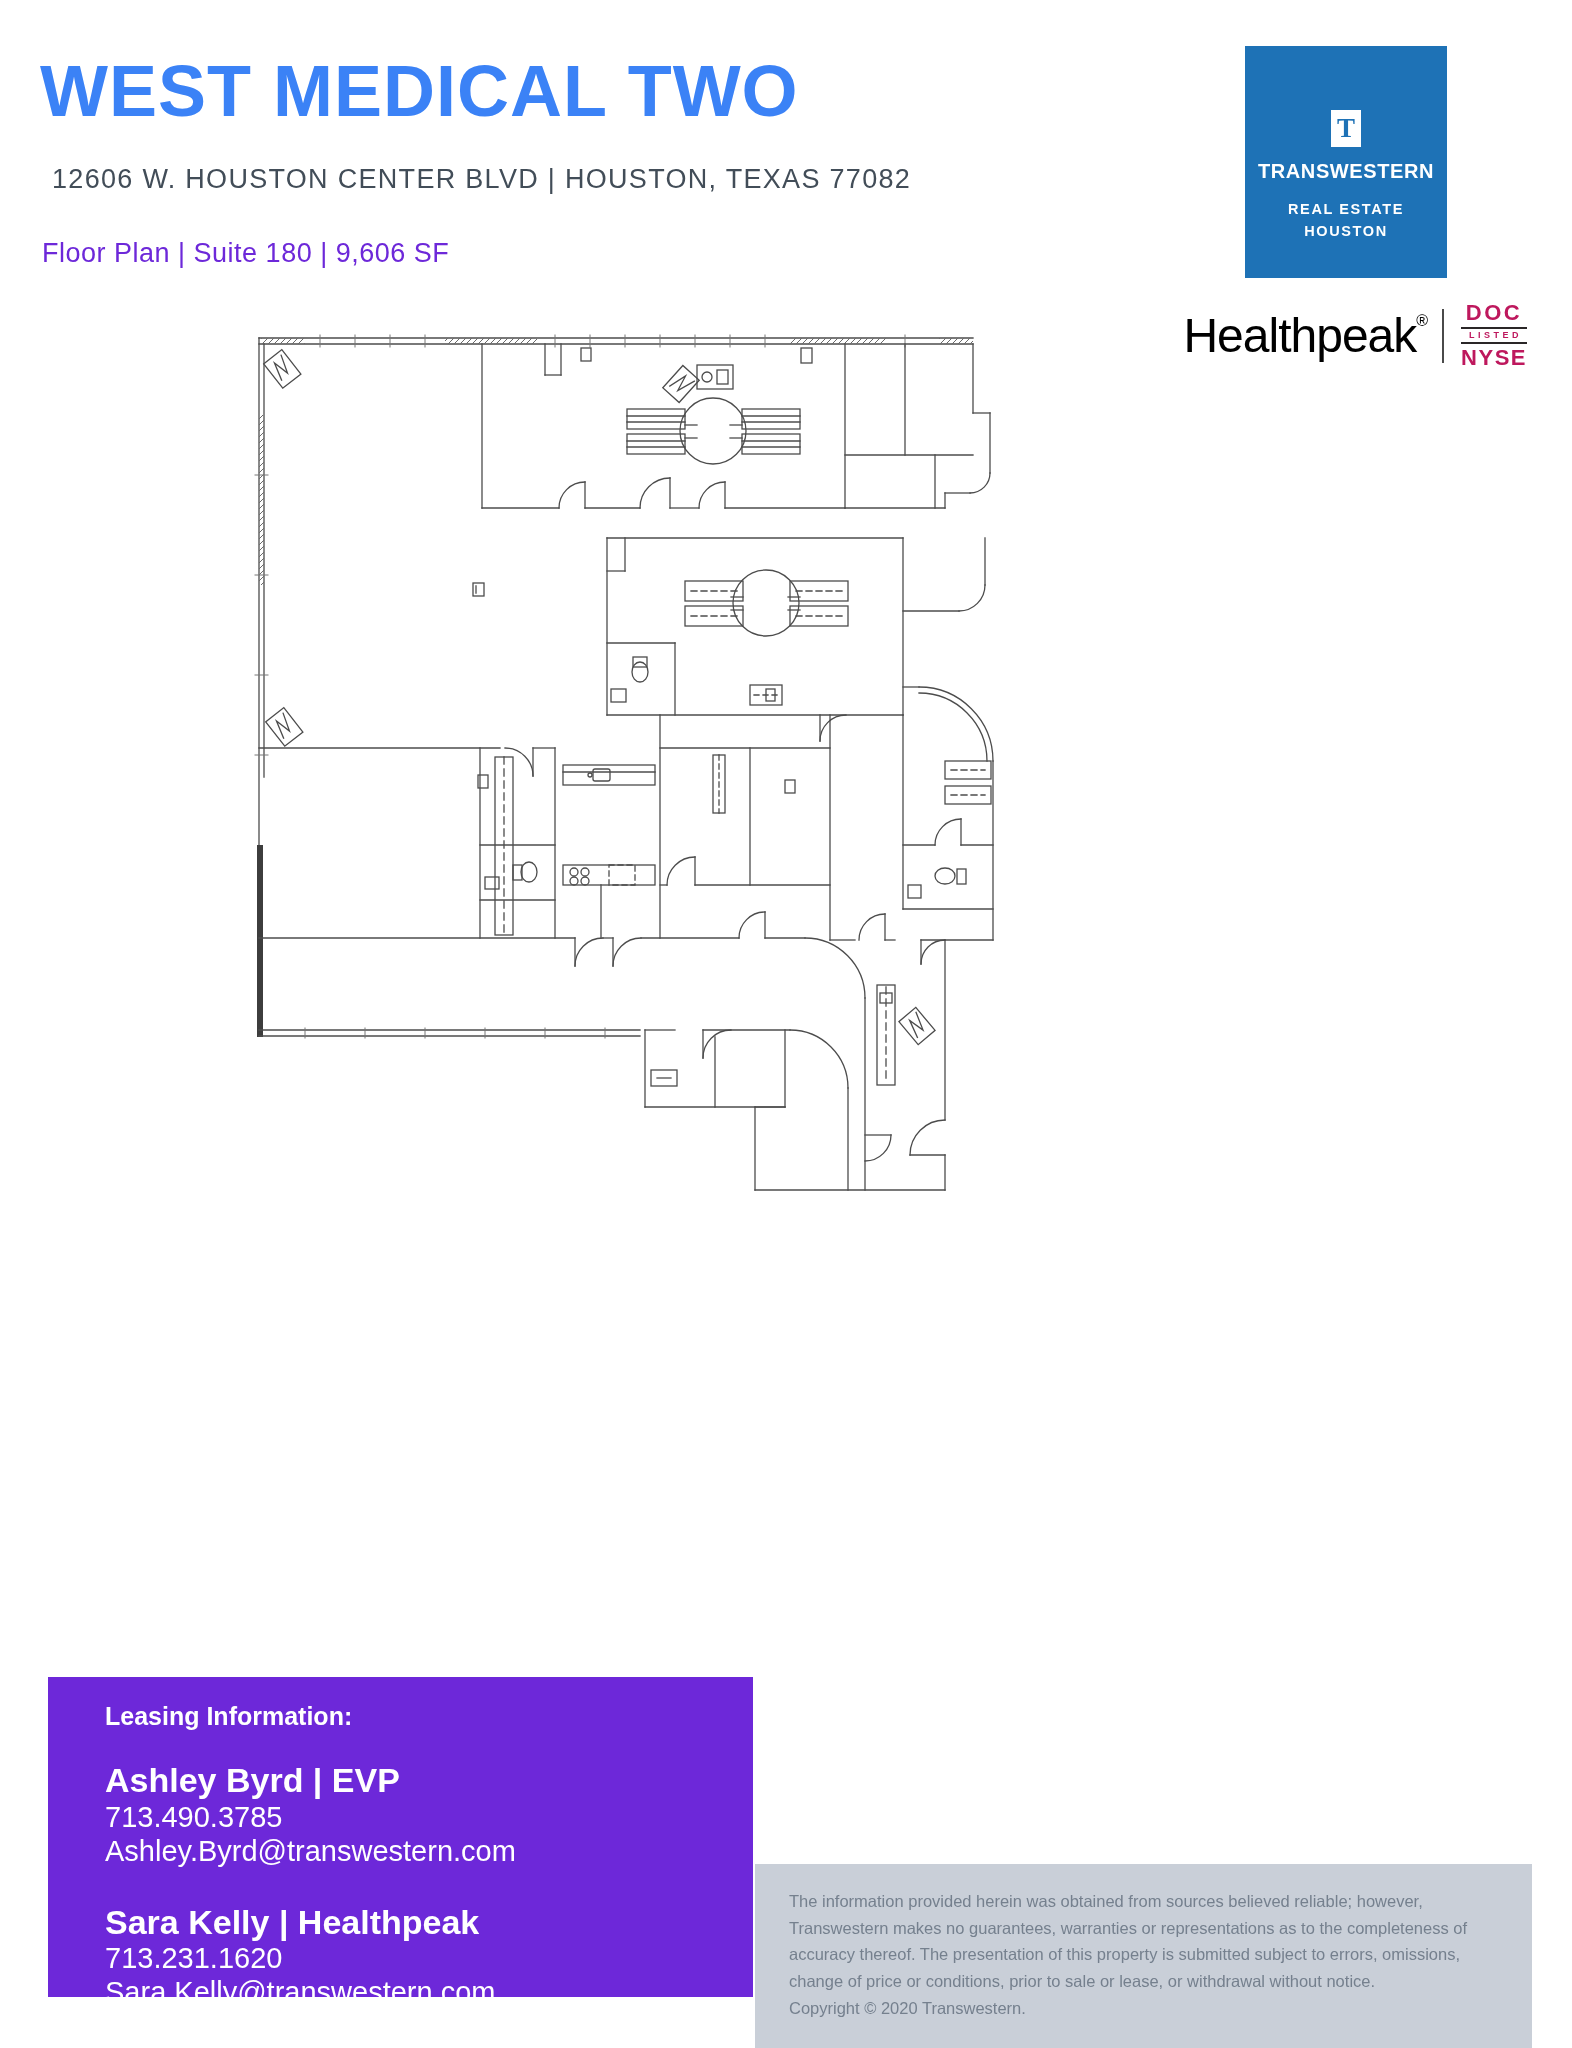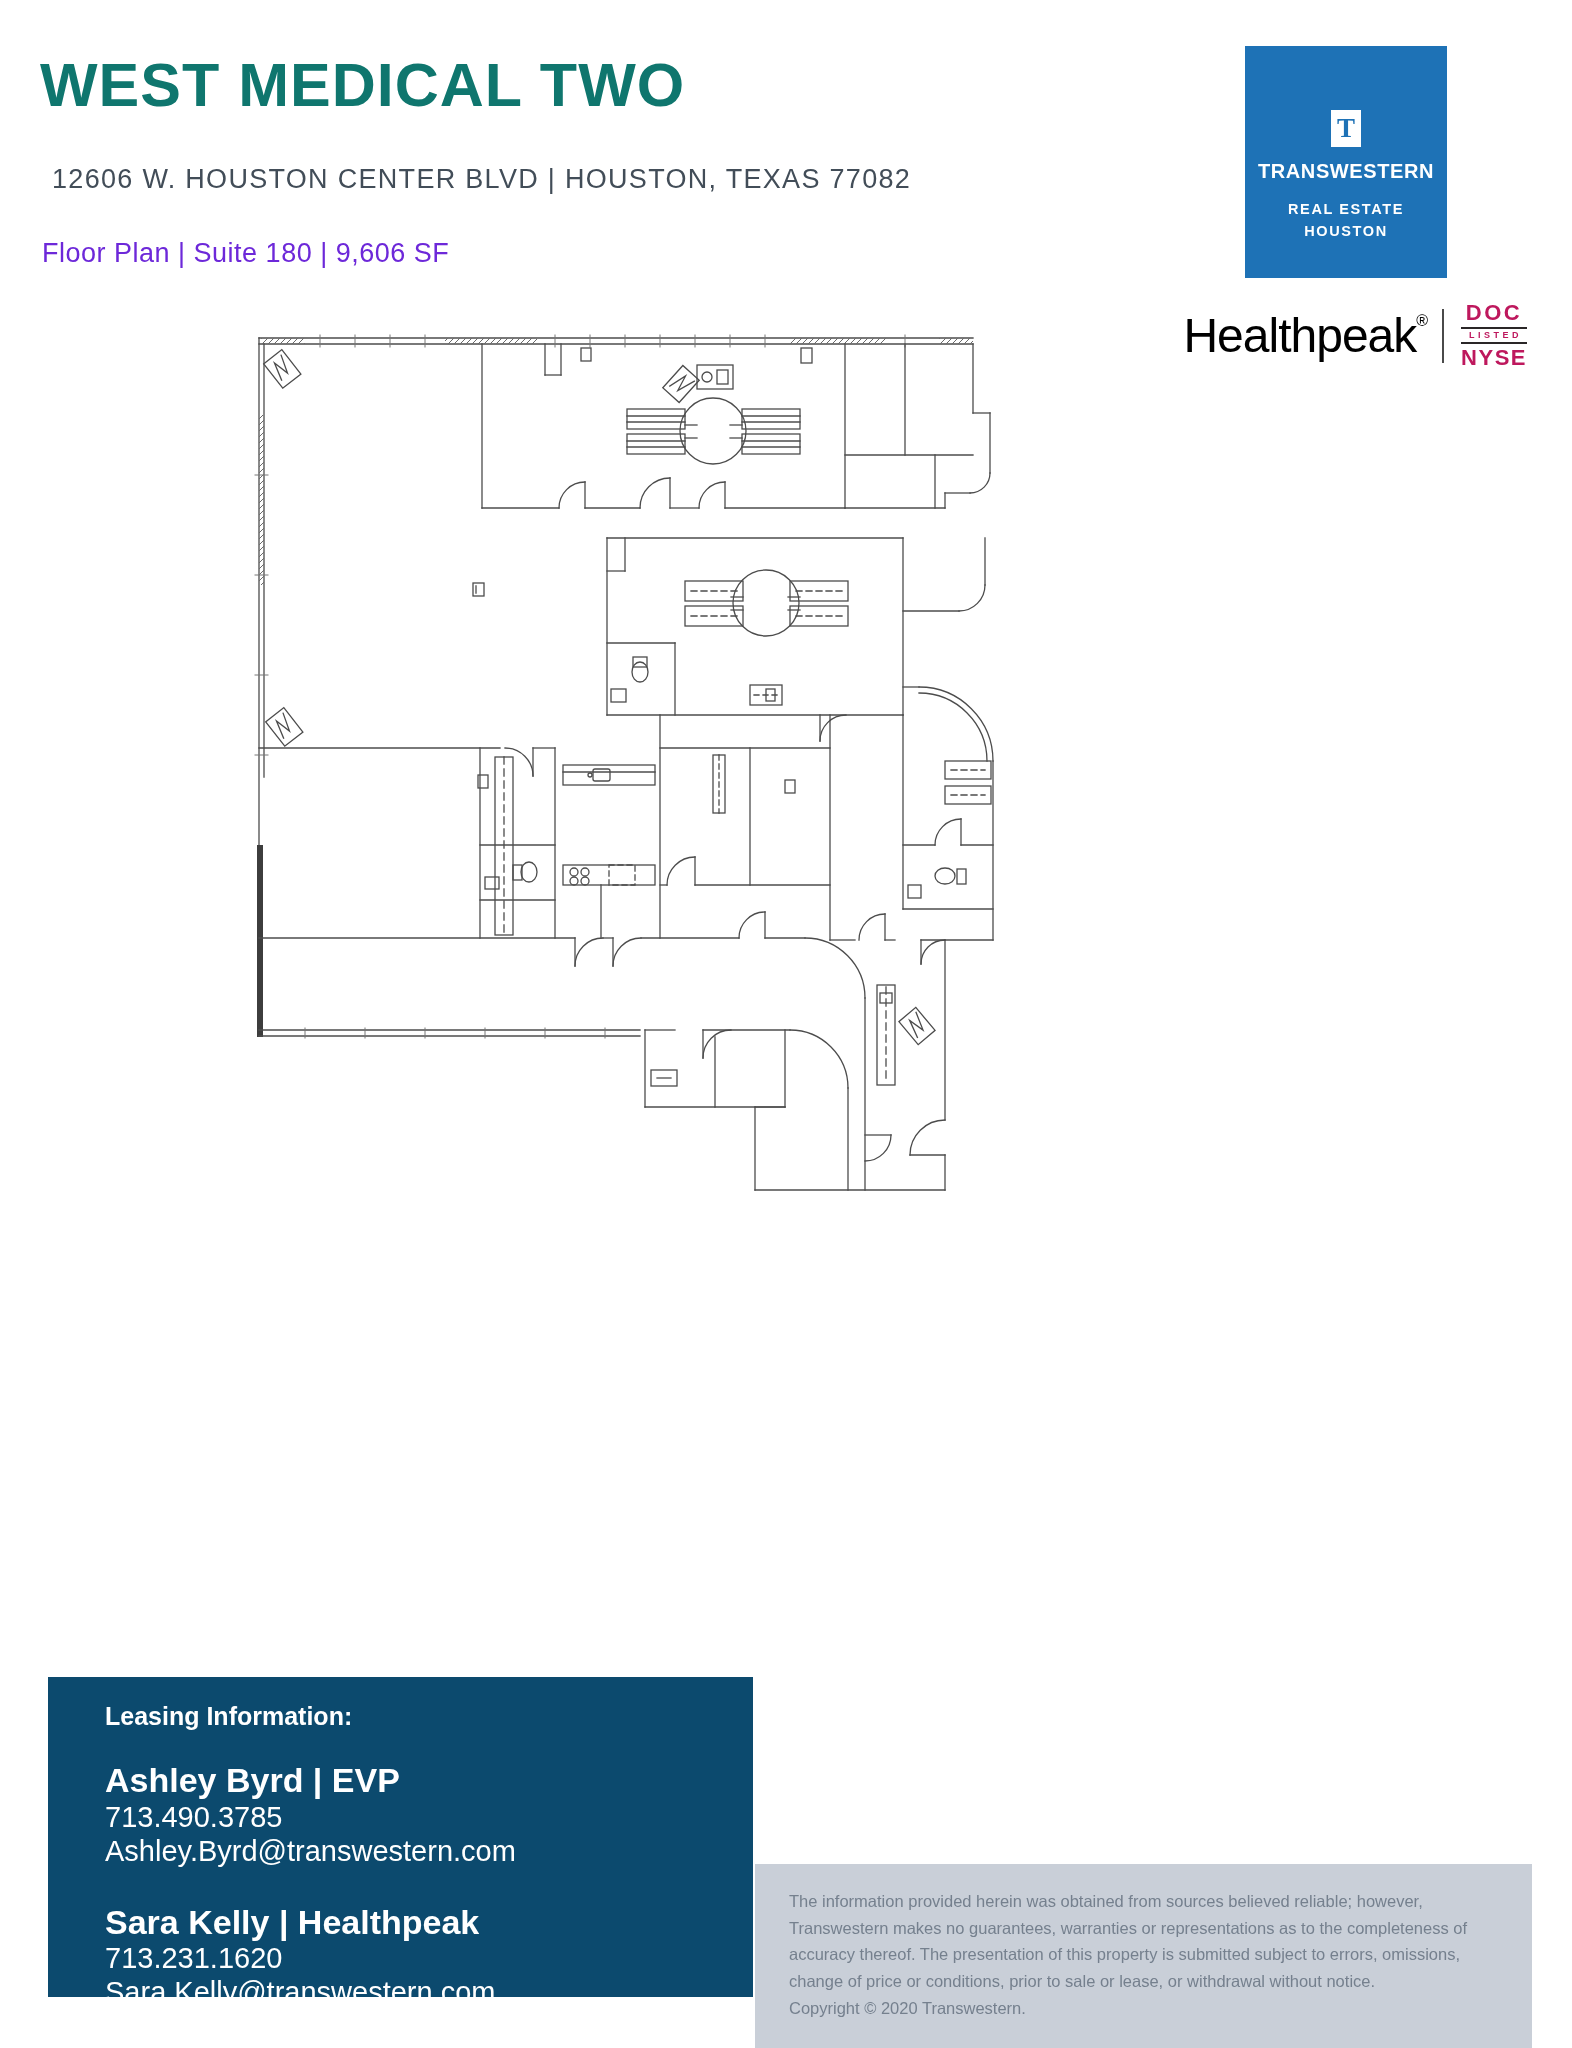--- a/index.html
+++ b/index.html
@@ -2,22 +2,22 @@
 <html><head>
 <meta charset="utf-8">
 <style>
   html,body{margin:0;padding:0;}
   body{
     width:1572px;height:2048px;position:relative;background:#ffffff;
     font-family:"Liberation Sans", sans-serif;overflow:hidden;
   }
   
   .title{
-    position:absolute;left:40px;top:50px;font-size:61px;font-weight:800;
-    color:#0f766e;letter-spacing:1px;white-space:nowrap;
+    position:absolute;left:40px;top:50px;font-size:72px;font-weight:800;
+    color:#3b82f6;letter-spacing:1px;white-space:nowrap;
   }
   .address{
     position:absolute;left:52px;top:164px;font-size:27px;color:#424d58;
     letter-spacing:1.3px;white-space:nowrap;font-weight:400;
   }
   .subtitle{
     position:absolute;left:42px;top:238px;font-size:27px;color:#6d28d9;
     letter-spacing:.5px;white-space:nowrap;
   }
   
@@ -41,21 +41,21 @@
   .hp-doc{font-size:22px;font-weight:700;letter-spacing:2.5px;}
   .hp-listed{
     font-size:9px;letter-spacing:3.5px;font-weight:600;margin:3px 0;
     border-top:2px solid #2a2627;border-bottom:2px solid #2a2627;padding:2px 0 2px 3px;
   }
   .hp-nyse{font-size:22px;font-weight:700;letter-spacing:1.5px;}
   
   .plan{position:absolute;left:245px;top:325px;width:760px;height:880px;}
   
   .leasing{
-    position:absolute;left:48px;top:1677px;width:705px;height:320px;background:#0c4a6e;
+    position:absolute;left:48px;top:1677px;width:705px;height:320px;background:#6d28d9;
     color:#ffffff;box-sizing:border-box;padding:25px 20px 0 57px;
   }
   .leasing-heading{font-size:25px;font-weight:700;margin-bottom:29px;}
   .contact-name{font-size:34px;font-weight:700;line-height:1.2;}
   .contact-line{font-size:29px;font-weight:400;line-height:1.17;}
   .contact + .contact{margin-top:33px;}
   
   .disclaimer{
     position:absolute;left:755px;top:1820px;width:777px;height:228px;background:#c9cfd8;
     box-sizing:border-box;padding:24px 40px 0 34px;color:#75808e;font-size:16.5px;line-height:1.62;margin-top:44px;

